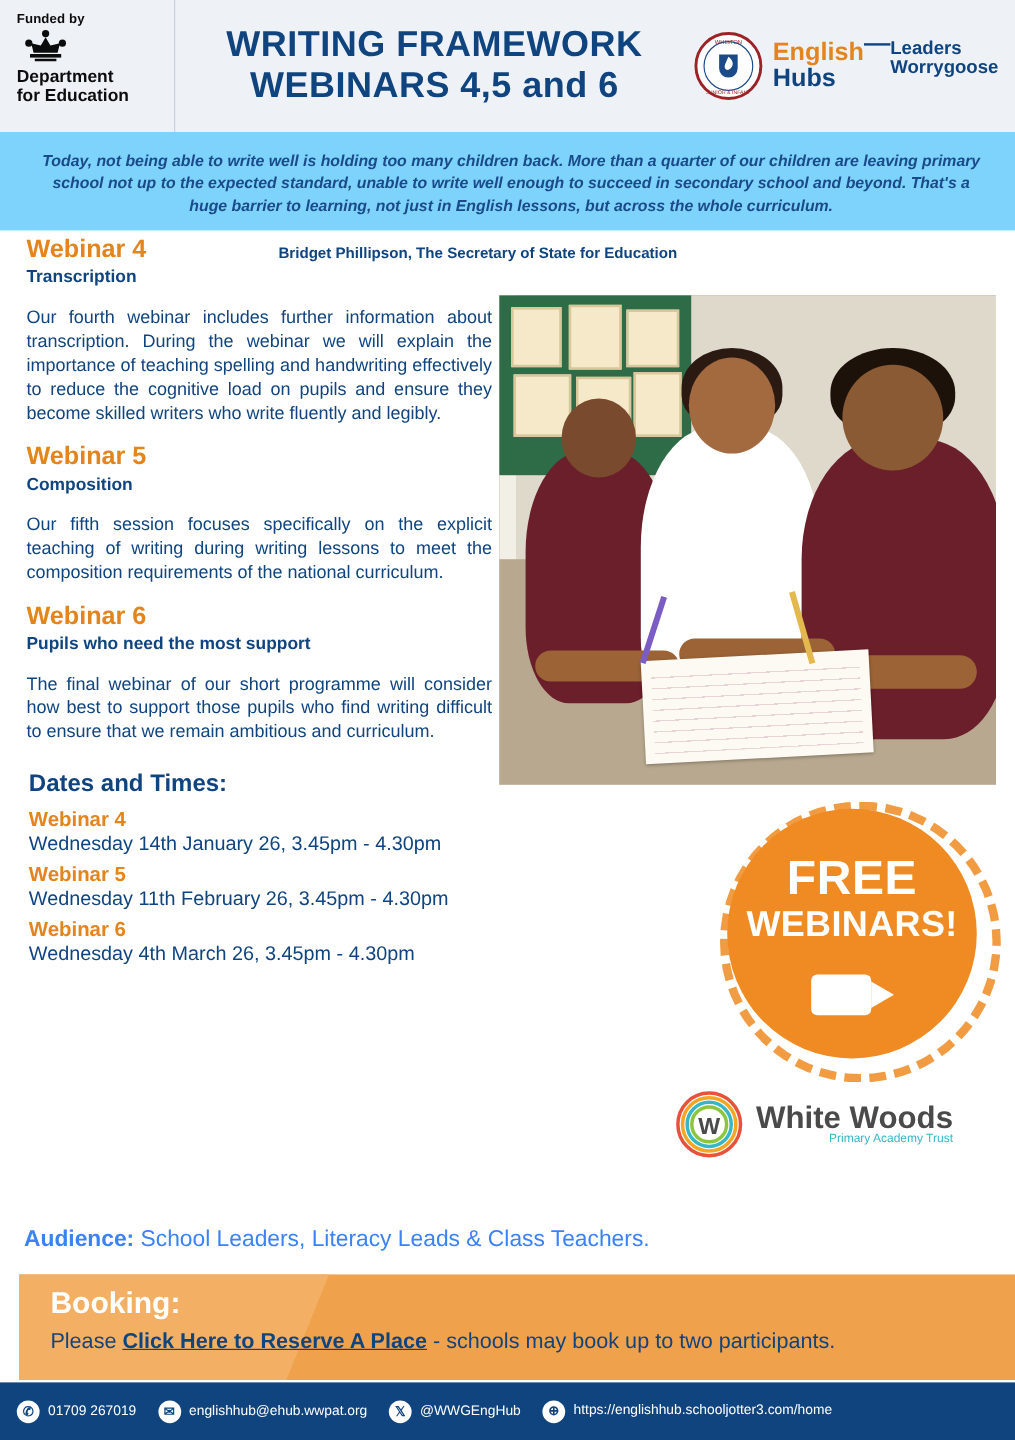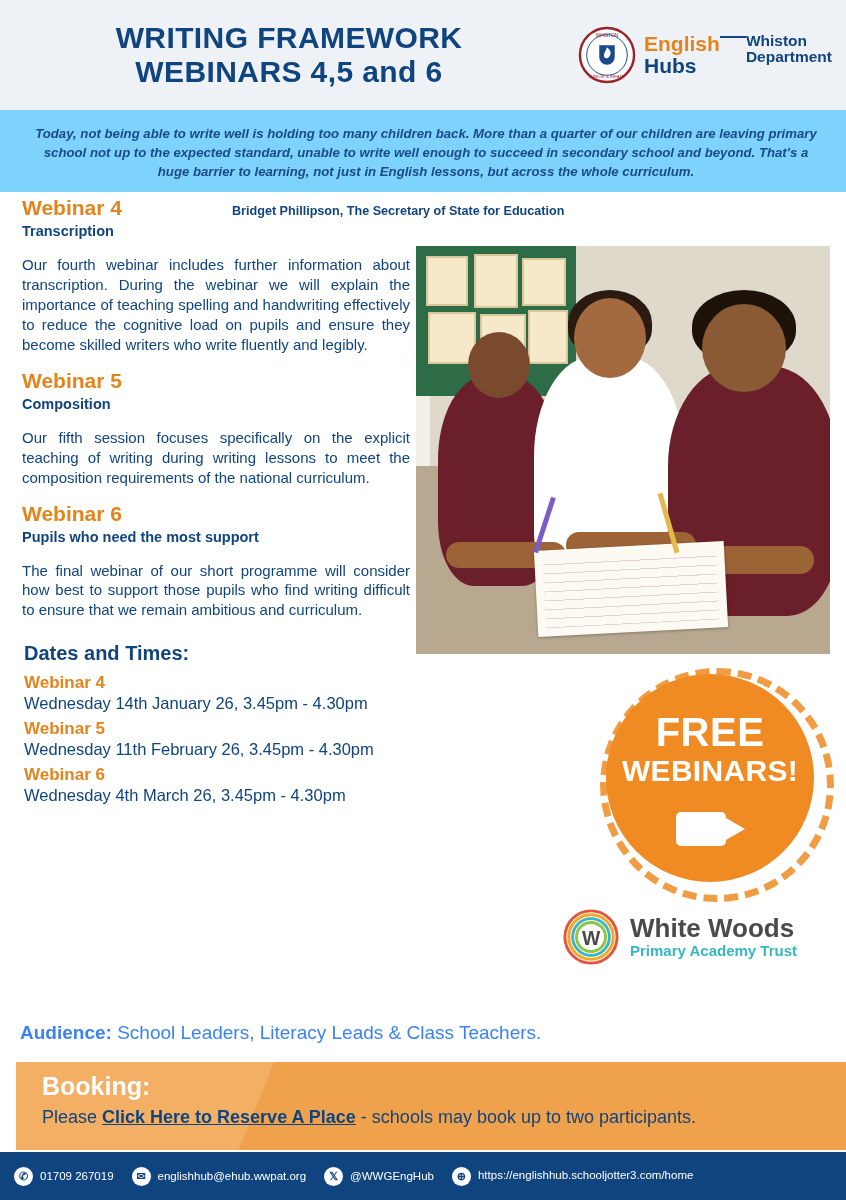--- a/index.html
+++ b/index.html
@@ -131,21 +131,21 @@
     content:"";position:absolute;left:50px;top:6px;border-left:19px solid #fff;
     border-top:11px solid transparent;border-bottom:11px solid transparent;
   }
 
   .ww{
     position:absolute;left:562px;top:906px;width:272px;height:62px;display:flex;align-items:center;gap:10px;
   }
   .ww-mark{width:58px;height:58px;flex:none;}
   .ww-text{display:flex;flex-direction:column;line-height:1.05;}
   .ww-t1{font-size:26px;font-weight:bold;color:#4a4a4a;}
-  .ww-t2{font-size:15px;font-weight:bold;color:#37b6c4;text-align:right;}
+  .ww-t2{font-size:10px;font-weight:normal;color:#37b6c4;text-align:right;}
 
   
   .booking{
     position:absolute;left:16px;top:1062px;width:846px;height:88px;background:#efa24b;
     overflow:hidden;
   }
   .booking:before{
     content:"";position:absolute;left:-40px;top:-30px;width:280px;height:150px;
     background:#f3b064;transform:skewX(-22deg);
   }
@@ -168,20 +168,35 @@
     display:flex;align-items:center;justify-content:center;font-size:11px;font-weight:bold;flex:none;
   }
   .fitem.url{line-height:1.15;}
 </style>
 </head>
 <body>
 
 <div class="poster">
 
   <div class="header">
+    <div class="dfe">
+      <div class="funded">Funded by</div>
+      <svg class="crown" width="44" height="30" viewBox="0 0 44 30">
+        <g fill="#0b0c0c">
+          <circle cx="22" cy="4" r="3"></circle>
+          <circle cx="8" cy="12" r="3"></circle>
+          <circle cx="36" cy="12" r="3"></circle>
+          <path d="M22 7 L26 14 L34 12 L32 20 L12 20 L10 12 L18 14 Z"></path>
+          <rect x="9" y="21" width="26" height="3"></rect>
+          <path d="M13 25 h18 v2 h-18 z"></path>
+        </g>
+      </svg>
+      <div class="dept">Department</div>
+      <div class="dept">for Education</div>
+    </div>
 
     <div class="title-wrap">
       <div class="t1">WRITING FRAMEWORK</div>
       <div class="t2">WEBINARS 4,5 and 6</div>
     </div>
 
     <div class="hubs">
       <svg class="hub-badge" viewBox="0 0 60 60">
         <circle cx="30" cy="30" r="28" fill="#ffffff" stroke="#9b2226" stroke-width="2.5"></circle>
         <circle cx="30" cy="30" r="21" fill="#ffffff" stroke="#1b4a8a" stroke-width="1"></circle>
@@ -189,21 +204,21 @@
         <path d="M30 22 c4 3 5 7 2 10 c-3 3 -6 1 -5 -3" fill="#ffffff"></path>
         <text x="30" y="11" font-size="5" text-anchor="middle" fill="#9b2226" font-family="Liberation Sans, sans-serif">WHISTON</text>
         <text x="30" y="54" font-size="4.5" text-anchor="middle" fill="#9b2226" font-family="Liberation Sans, sans-serif">JUNIOR &amp; INFANT</text>
       </svg>
       <div class="hub-text">
         <div class="hub-line1">
           <span>English</span>
           <span class="blue">Hubs</span>
         </div>
         <div class="hub-rule"></div>
-        <div class="hub-line2">Whiston Department</div>
+        <div class="hub-line2">Leaders Worrygoose</div>
       </div>
     </div>
   </div>
 
   <div class="quote">
     <p>Today, not being able to write well is holding too many children back. More than a quarter of our children are leaving primary school not up to the expected standard, unable to write well enough to succeed in secondary school and beyond. That's a huge barrier to learning, not just in English lessons, but across the whole curriculum.</p>
   </div>
 
   <div class="secretary">Bridget Phillipson, The Secretary of State for Education</div>
 

